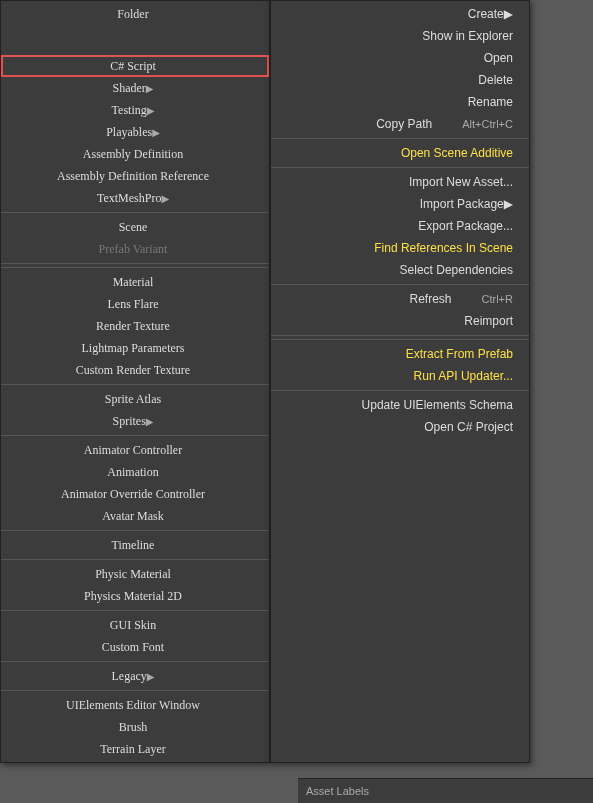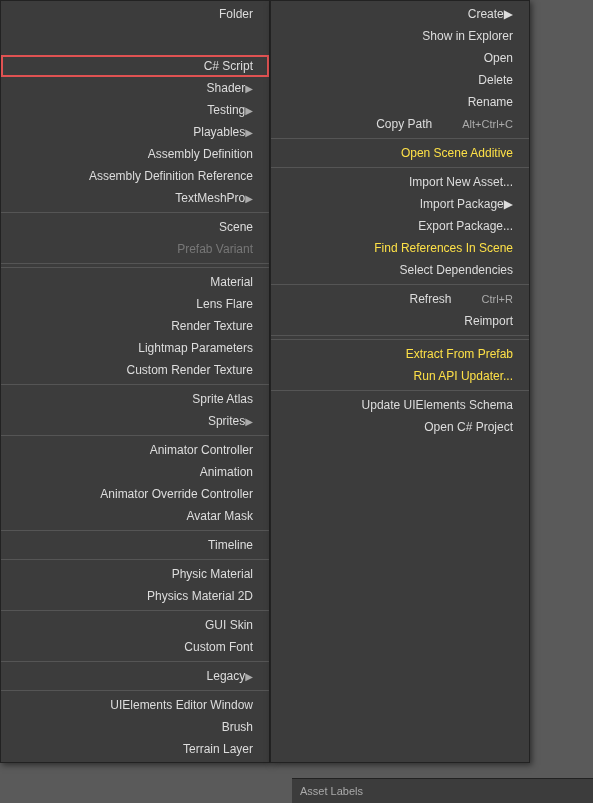--- a/index.html
+++ b/index.html
@@ -25,26 +25,27 @@
       background: #3c3c3c;
       border: 1px solid #222;
       min-width: 270px;
       padding: 2px 0;
       box-shadow: 2px 2px 6px rgba(0,0,0,0.5);
     }
 
     .menu-item {
       display: flex;
       align-items: center;
-      justify-content: flex-end;
+      justify-content: center;
       padding: 4px 16px 4px 12px;
       cursor: pointer;
       white-space: nowrap;
       color: #ddd;
       height: 22px;
+      font-family: Liberation Serif, serif;
     }
 
     .menu-item.highlighted {
       background: transparent;
       outline: 2px solid #e05252;
       outline-offset: -2px;
       margin-top: 30px;
     }
 
     .menu-item.disabled {
@@ -97,21 +98,21 @@
     .submenu-separator {
       height: 1px;
       background: #555;
       margin: 3px 0;
     }
 
     .bottom-bar {
       position: absolute;
       bottom: 0;
       right: 0;
-      left: 292px;
+      left: 298px;
       height: 25px;
       background: #3c3c3c;
       border-top: 1px solid #222;
       display: flex;
       align-items: center;
       padding-left: 8px;
       color: #aaa;
       font-size: 11px;
     }
   </style>

